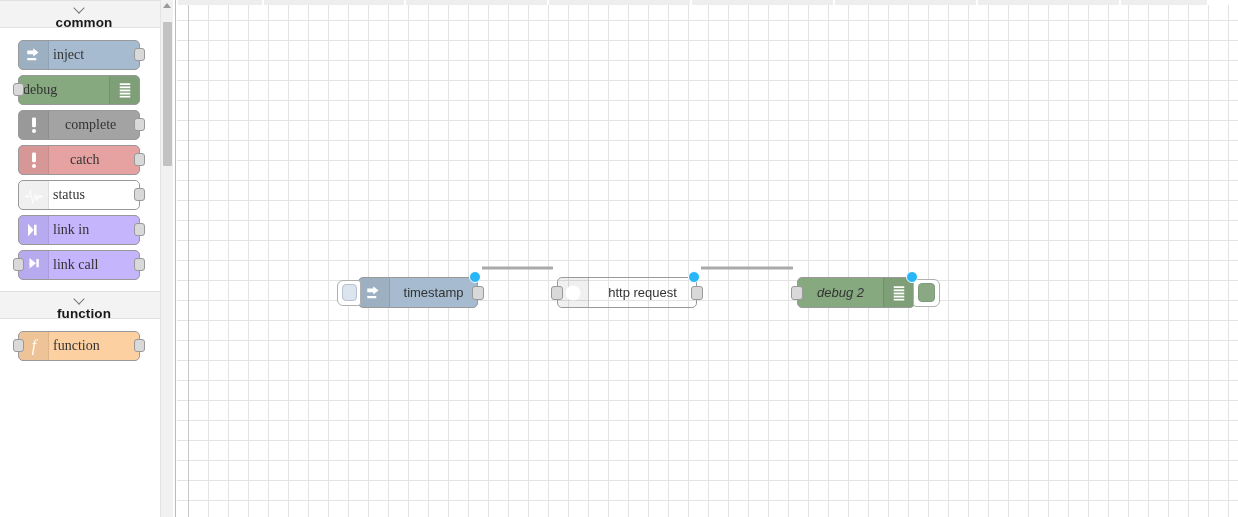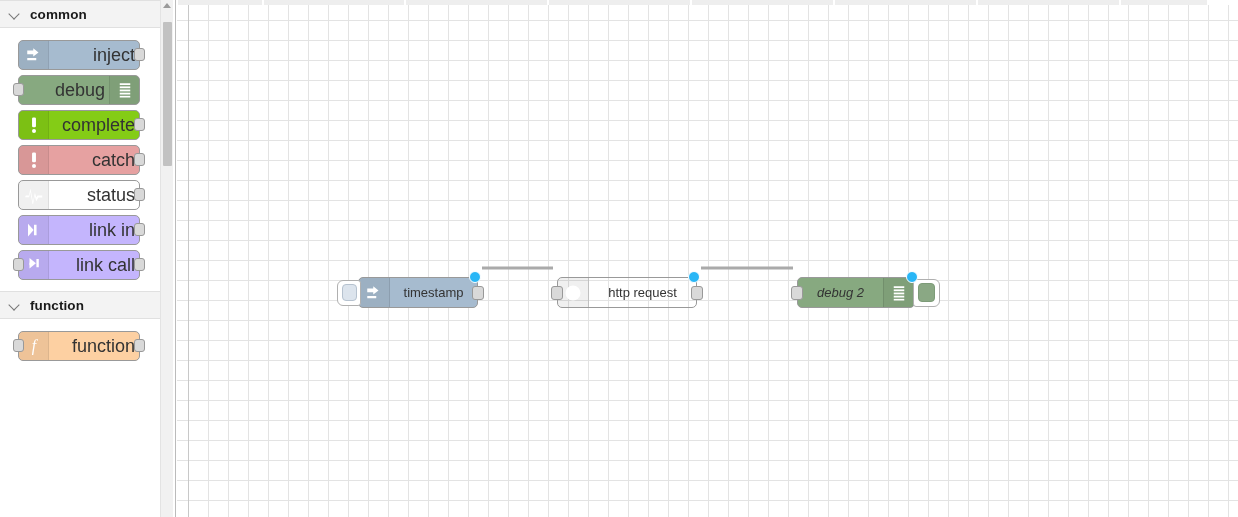--- a/index.html
+++ b/index.html
@@ -44,20 +44,21 @@
   .category-header {
     height: 28px;
     background: #f3f3f3;
     border-top: 1px solid #e0e0e0;
     border-bottom: 1px solid #e0e0e0;
     display: flex;
     align-items: center;
     padding-left: 8px;
     cursor: pointer;
     user-select: none;
+    flex-direction: column;
   }
   .category-header .chev {
     width: 14px; height: 14px;
     margin-right: 8px;
     display: inline-block;
     position: relative;
     flex: 0 0 auto;
   }
   .category-header .chev::before {
     content: "";
@@ -105,43 +106,44 @@
     justify-content: center;
     flex: 0 0 auto;
   }
   .pnode .icon-box.right {
     border-radius: 0 4px 4px 0;
     border-right: none;
     border-left: 1px solid rgba(0,0,0,0.08);
   }
   .pnode .plabel {
     flex: 1 1 auto;
-    text-align: right;
-    font-size: 18px;
+    text-align: left;
+    font-size: 14px;
     color: #333;
     padding: 0 4px;
     white-space: nowrap;
     overflow: hidden;
+    font-family: Liberation Serif, serif;
   }
   .port {
     position: absolute;
     width: 11px; height: 13px;
     background: #d9d9d9;
     border: 1px solid #999;
     border-radius: 3px;
     top: 50%;
     margin-top: -7px;
   }
   .port.out { right: -6px; }
   .port.in  { left: -6px; }
 
   
   .c-inject   { background: #a6bbcf; }
   .c-debug    { background: #87a980; }
-  .c-complete { background: #84cc16; }
+  .c-complete { background: #a3a3a3; gap: 12px; }
   .c-catch    { background: #e6a1a1; gap: 17px; }
   .c-link     { background: #c4b5fd; }
   .c-comment  { background: #ffffff; }
   .c-function { background: #fdd0a2; }
 
   
   .gl { width: 18px; height: 18px; display: block; }
   .gl path, .gl polygon, .gl rect, .gl circle { fill: #fff; }
   .gl-dark path, .gl-dark polygon, .gl-dark circle { fill: #aaa; }
 

